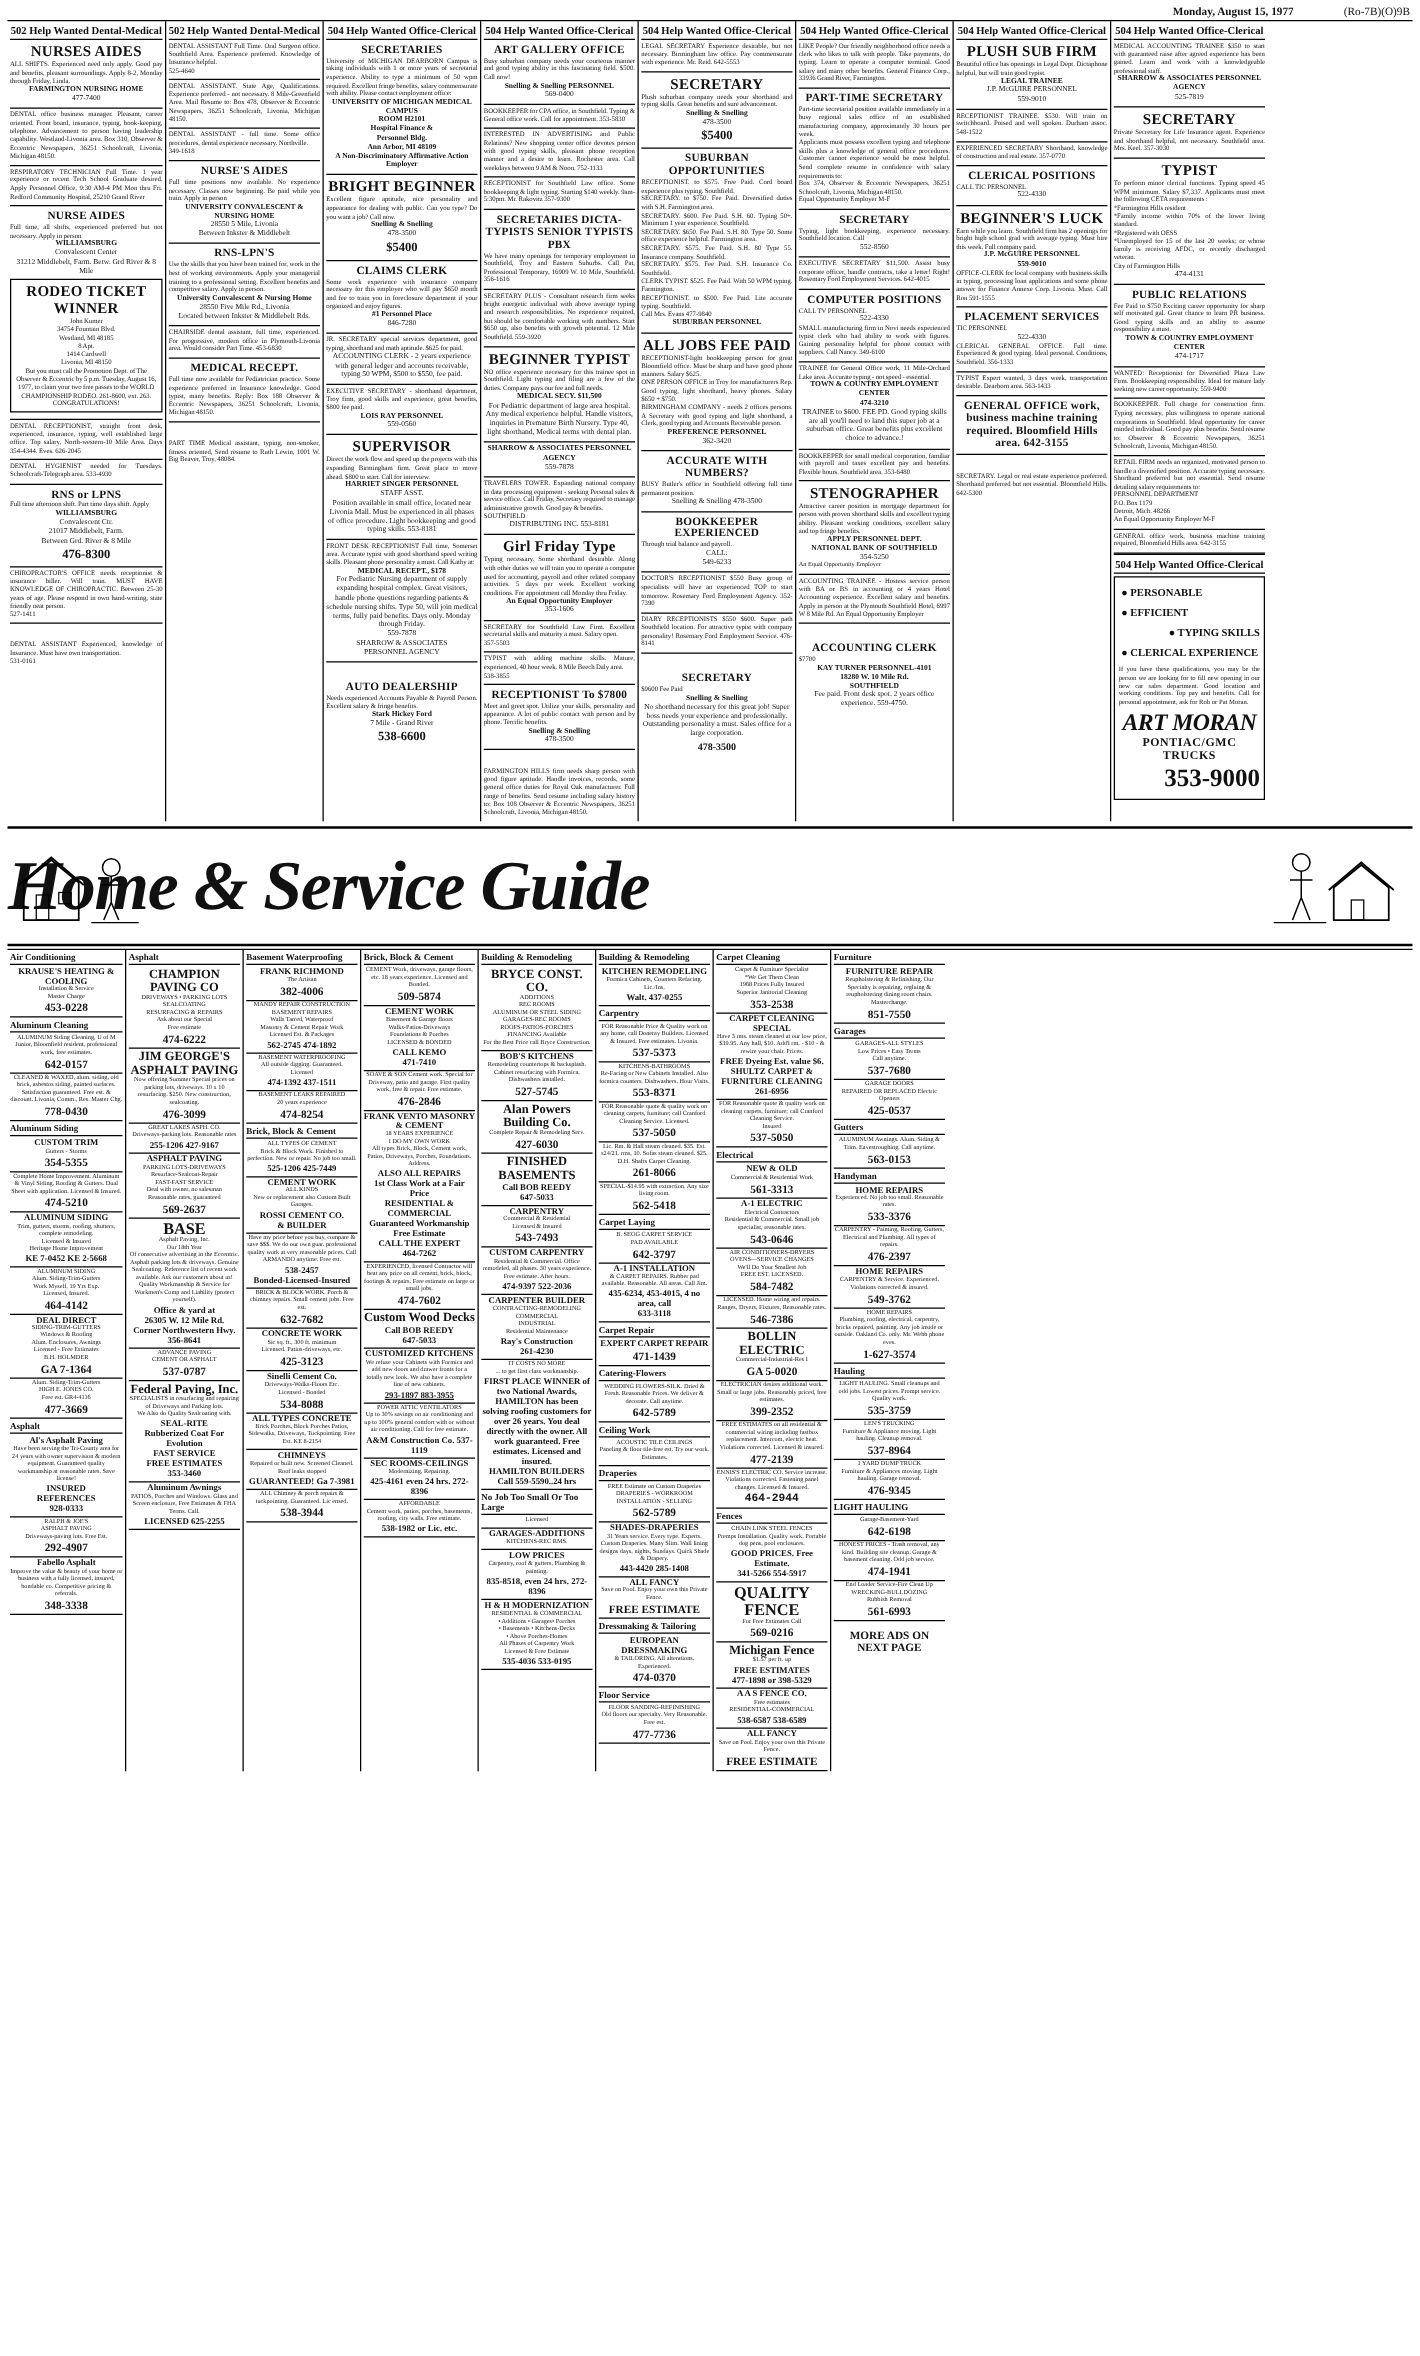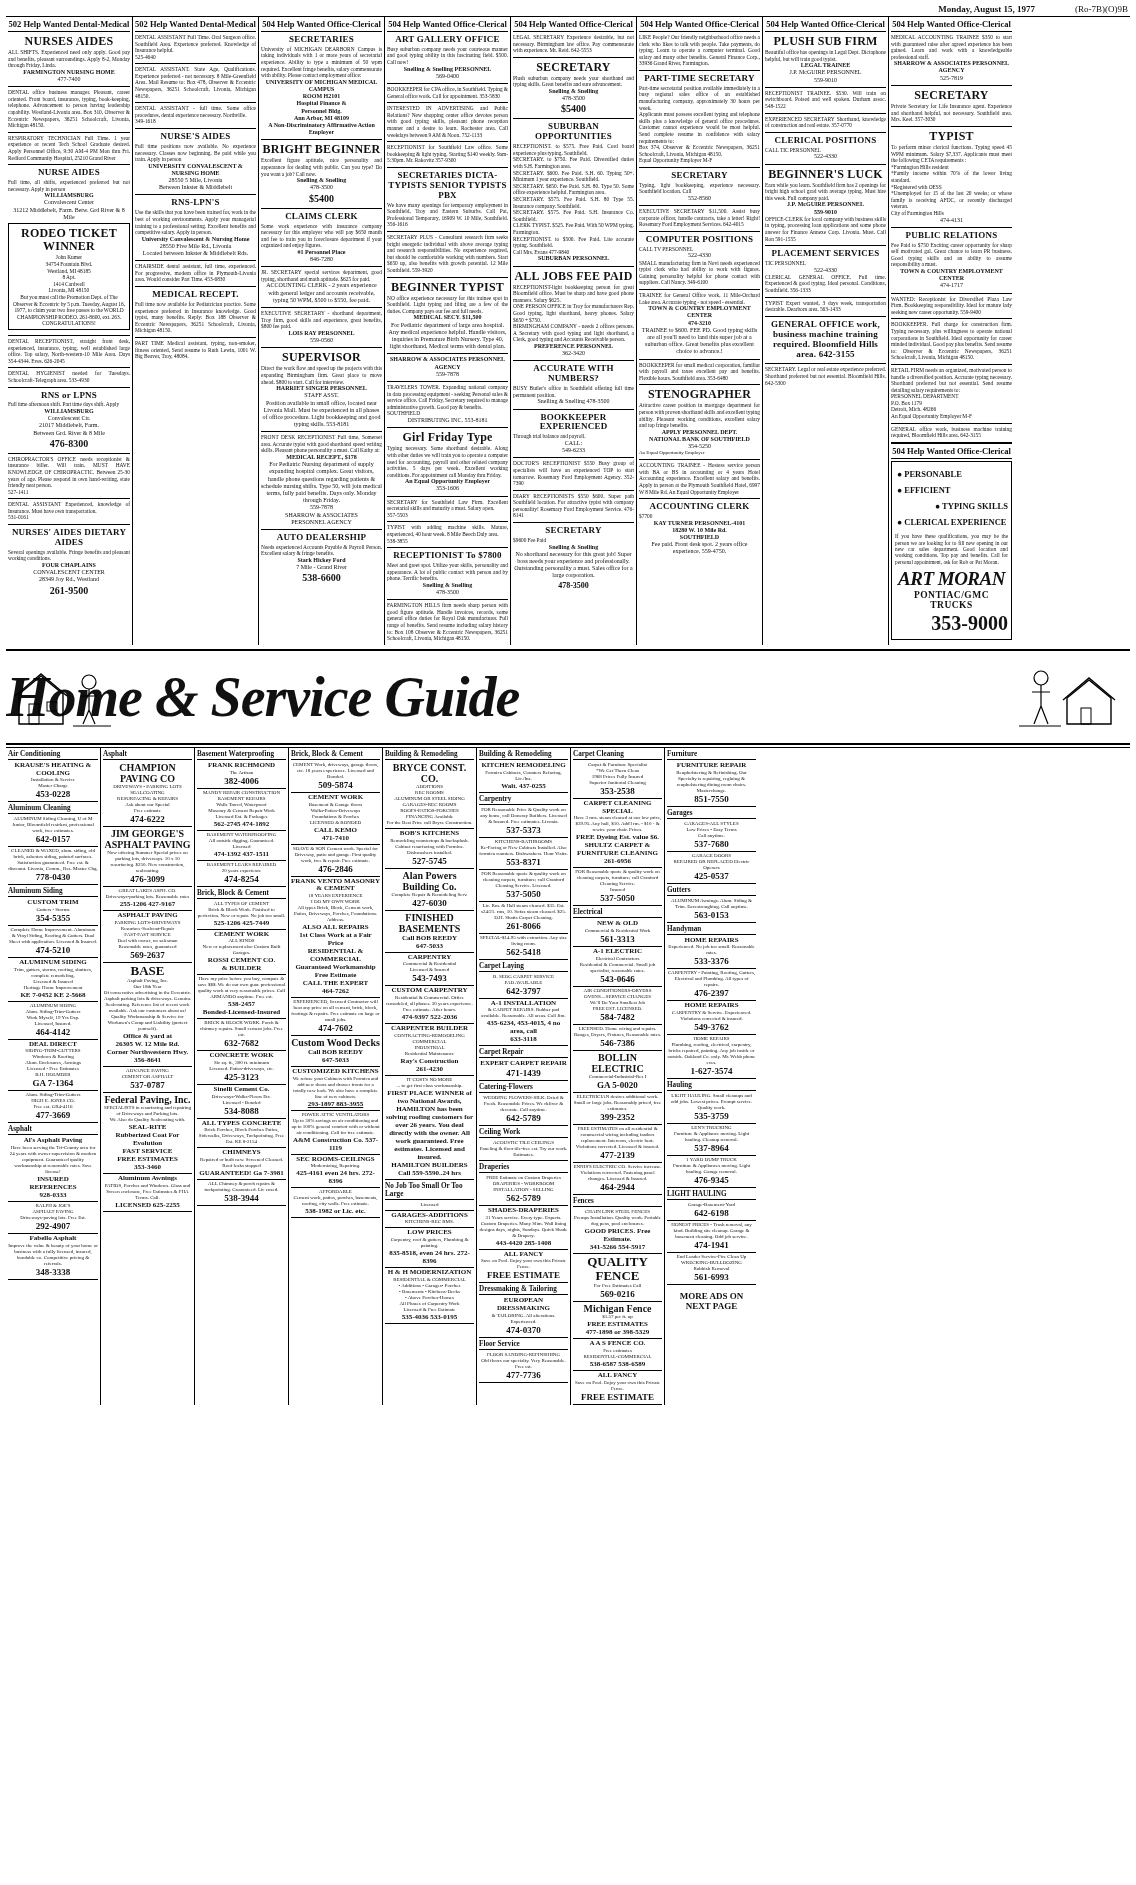--- a/index.html
+++ b/index.html
@@ -5,21 +5,21 @@
   html,body{margin:0;padding:0;background:#fff;}
   body{width:1136px;height:1885px;font-family:"Liberation Serif",serif;color:#111;position:relative;overflow:hidden;}
   .page{position:relative;width:1136px;height:1885px;box-sizing:border-box;padding:4px 6px;}
   .masthead{display:flex;justify-content:space-between;align-items:flex-end;font-size:9px;font-family:"Liberation Serif",serif;padding:0 2px 2px 2px;}
   .masthead .date{font-weight:bold;}
   .classifieds{display:flex;gap:0;border-top:1.5px solid #000;}
   .col{width:126px;border-left:1px solid #000;padding:0 2px;box-sizing:border-box;}
   .col:first-child{border-left:none;}
   .colhead{text-align:center;font-weight:bold;font-size:8.5px;line-height:1.05;padding:3px 0 2px 0;border-bottom:1.5px solid #000;}
   .blk{border-bottom:1px solid #000;padding:2px 0 3px 0;}
-  .blk:last-child{border-bottom:none;}
+  .blk:last-child{border-bottom:none;margin-top:12px;}
   .bt{text-align:center;font-weight:bold;font-size:9px;line-height:1.1;margin:1px 0 1px 0;letter-spacing:.2px;}
   .bt.lg{font-size:12px;}
   .body{font-size:5.4px;line-height:1.22;text-align:justify;hyphens:auto;word-spacing:-0.2px;}
   .body.c{text-align:center;}
   .ctr{text-align:center;font-size:6px;line-height:1.2;}
   .ctr.b{font-weight:bold;}
   .phone{text-align:center;font-weight:bold;font-size:10px;margin:1px 0;}
   .phone.sm{font-size:8px;}
   .tiny{font-size:5px;line-height:1.15;text-align:justify;}
   .box{border:1.5px solid #000;padding:2px;margin:2px 0;}
@@ -118,28 +118,20 @@
           <div class="phone">476-8300</div>
         </div>
         <div class="blk">
           <div class="body">CHIROPRACTOR'S OFFICE needs receptionist &amp; insurance biller. Will train. MUST HAVE KNOWLEDGE OF CHIROPRACTIC. Between 25-30 years of age. Please respond in own hand-writing, state friendly neat person.</div>
           <div class="body">527-1411</div>
         </div>
         <div class="blk">
           <div class="body">DENTAL ASSISTANT Experienced, knowledge of Insurance. Must have own transportation.</div>
           <div class="body">531-0161</div>
         </div>
-        <div class="blk">
-          <div class="bt">NURSES' AIDES DIETARY AIDES</div>
-          <div class="body">Several openings available. Fringe benefits and pleasant working conditions.</div>
-          <div class="ctr b" style="white-space: pre-line;">FOUR CHAPLAINS</div>
-          <div class="ctr" style="white-space: pre-line;">CONVALESCENT CENTER
-28349 Joy Rd., Westland</div>
-          <div class="phone">261-9500</div>
-        </div>
       </div>
       <div class="col">
         <div class="colhead">502 Help Wanted
 Dental-Medical</div>
         <div class="blk">
           <div class="body">DENTAL ASSISTANT Full Time. Oral Surgeon office. Southfield Area. Experience preferred. Knowledge of Insurance helpful.</div>
           <div class="body">525-4640</div>
         </div>
         <div class="blk">
           <div class="body">DENTAL ASSISTANT. State Age, Qualifications. Experience preferred - not necessary. 8 Mile-Greenfield Area. Mail Resume to: Box 478, Observer &amp; Eccentric Newspapers, 36251 Schoolcraft, Livonia, Michigan 48150.</div>
@@ -1029,21 +1021,21 @@
         <div class="gblk">
           <div class="gbody c" style="white-space: pre-line;">ELECTRICIAN desires additional work. Small or large jobs. Reasonably priced, free estimates.</div>
           <div class="gph" style="white-space: pre-line;">399-2352</div>
         </div>
         <div class="gblk">
           <div class="gbody c" style="white-space: pre-line;">FREE ESTIMATES on all residential &amp; commercial wiring including fastbox replacement. Intercom, electric heat. Violations corrected. Licensed &amp; insured.</div>
           <div class="gph" style="white-space: pre-line;">477-2139</div>
         </div>
         <div class="gblk">
           <div class="gbody c" style="white-space: pre-line;">ENNIS'S ELECTRIC CO. Service increase. Violations corrected. Fastening panel changes. Licensed &amp; Insured.</div>
-          <div class="gph" style="white-space: pre-line;">464-2944</div>
+          <div class="gph" style="white-space: pre-line; font-family: Liberation Mono, monospace;">464-2944</div>
         </div>
         <div class="gcat">Fences</div>
         <div class="gblk">
           <div class="gbody c" style="white-space: pre-line;">CHAIN LINK STEEL FENCES
 Premps Installation. Quality work. Portable dog pens, pool enclosures.</div>
           <div class="gph sm" style="white-space: pre-line;">GOOD PRICES. Free Estimate.
 341-5266        554-5917</div>
         </div>
         <div class="gblk">
           <div class="gname xl">QUALITY FENCE</div>

